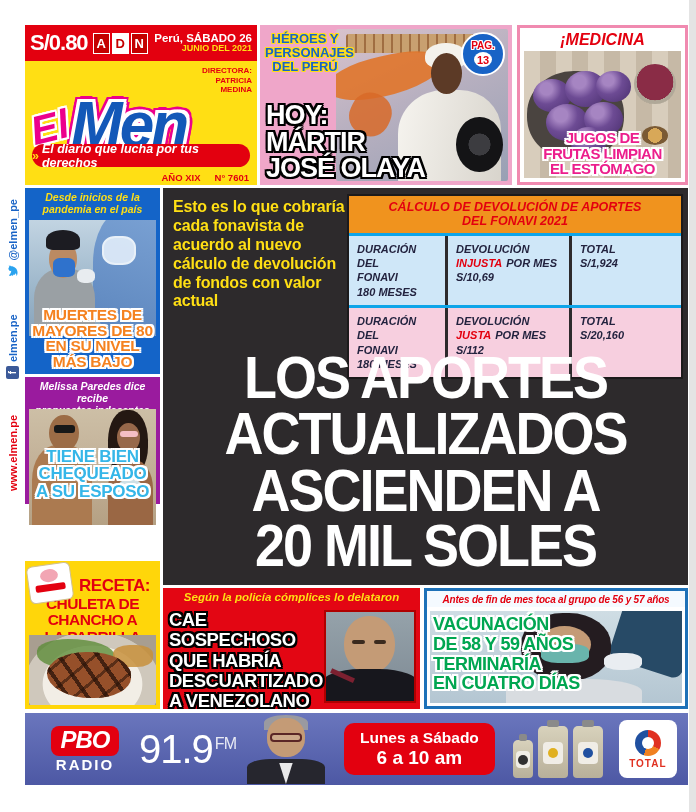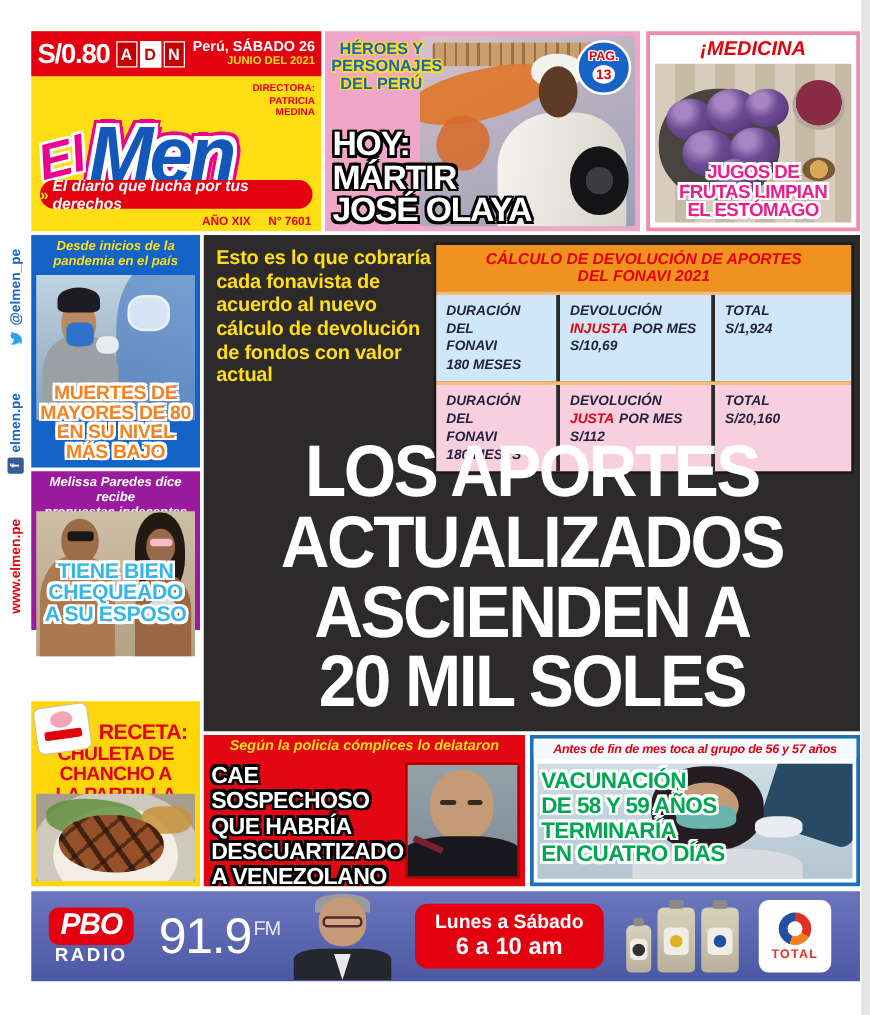--- a/index.html
+++ b/index.html
@@ -155,21 +155,21 @@
                  repeating-linear-gradient(-40deg, rgba(40,18,8,.55) 0 3px, transparent 3px 18px); }
 
   
   .mainpanel { background:#2d2a2c; }
   .intro { position:absolute; left:10px; top:10px; width:180px; color:#ffdf14; font-weight:bold;
            font-size:16px; line-height:1.18; letter-spacing:-0.2px; }
   .ftable { position:absolute; left:184px; top:6px; width:336px; background:#2d2a2c; border:2px solid #1c1a1b; box-sizing:border-box; }
   .ft-head { background:#f0931e; text-align:center; padding:4px 6px; color:#e3000f; font-weight:bold;
              font-style:italic; font-size:12.5px; line-height:1.15; }
   .ft-head span { display:block; }
-  .frow { display:grid; grid-template-columns:96px 124px 1fr; border-top:3px solid #fdba74; }
+  .frow { display:grid; grid-template-columns:96px 124px 1fr; border-top:3px solid #0ea5e9; }
   .frow > div { padding:6px 8px; font-weight:bold; font-style:italic; font-size:11px; line-height:1.3; color:#23233f; }
   .frow > div + div { border-left:3px solid #2d2a2c; }
   .row-blue > div { background:#cfe7f8; }
   .row-pink > div { background:#f7cfdf; }
   .cell-line { display:block; }
   .red-word { color:#e3000f; }
   .sufijo { margin-left:4px; }
   .main-headline { position:absolute; left:0; right:0; top:158px; bottom:6px; display:flex; flex-direction:column;
                    align-items:center; justify-content:center; color:#fff; font-weight:bold; font-size:54px;
                    line-height:0.96; letter-spacing:-2px; transform:scaleY(1.08); text-align:center; }
@@ -197,21 +197,21 @@
   .vacc2 .w-glove { position:absolute; right:16%; top:46%; width:15%; height:18%; background:#e9edf1; border-radius:40%; }
   .vacc2 .w-hair { position:absolute; left:36%; top:2%; width:36%; height:74%; background:#241c20; border-radius:46%; }
   .vacc2 .w-face { position:absolute; left:43%; top:16%; width:21%; height:40%; background:#c49b76; border-radius:50%; }
   .vacc2 .w-mask { position:absolute; left:44%; top:36%; width:19%; height:21%; background:#69b4ac; border-radius:35%; }
   .vacc2 .w-body { position:absolute; left:30%; bottom:-8%; width:54%; height:34%; background:#d8dce0; border-radius:40% 40% 0 0; }
   .vx-headline { position:absolute; left:6px; top:24px; z-index:2; color:#00a651; font-weight:bold; font-size:18px;
                  line-height:1.1; letter-spacing:-0.5px; }
 
   
   .adbar { background:linear-gradient(180deg,#6a76bd 0%,#4d58a4 100%); display:flex; align-items:center;
-           padding:0 4px; box-sizing:border-box; }
+           padding:0 16px; box-sizing:border-box; }
   .pbo-logo { width:88px; text-align:center; flex:none; }
   .pbo-box { background:#e3000f; border-radius:8px; color:#fff; font-weight:bold; font-style:italic;
              font-size:24px; padding:0 9px 2px; display:inline-block; letter-spacing:-1px; }
   .pbo-radio { color:#fff; font-weight:bold; font-size:15px; letter-spacing:2px; margin-top:0; }
   .freq { color:#fff; font-size:40px; letter-spacing:-1px; margin-left:10px; flex:none;text-align:right; }
   .fm { font-size:16px; color:#e8eaf4; margin-left:2px; vertical-align:14px; }
   .pboman { width:84px; height:70px; position:relative; overflow:hidden; margin-left:8px; flex:none; }
   .pboman .p-hair { position:absolute; left:24%; top:1%; width:52%; height:22%; background:#9a9aa0; border-radius:50% 50% 0 0; }
   .pboman .p-face { position:absolute; left:27%; top:6%; width:46%; height:56%; background:#c49b76; border-radius:46%; }
   .pboman .p-glasses { position:absolute; left:31%; top:27%; width:38%; height:13%; border:2px solid #5a2626;

